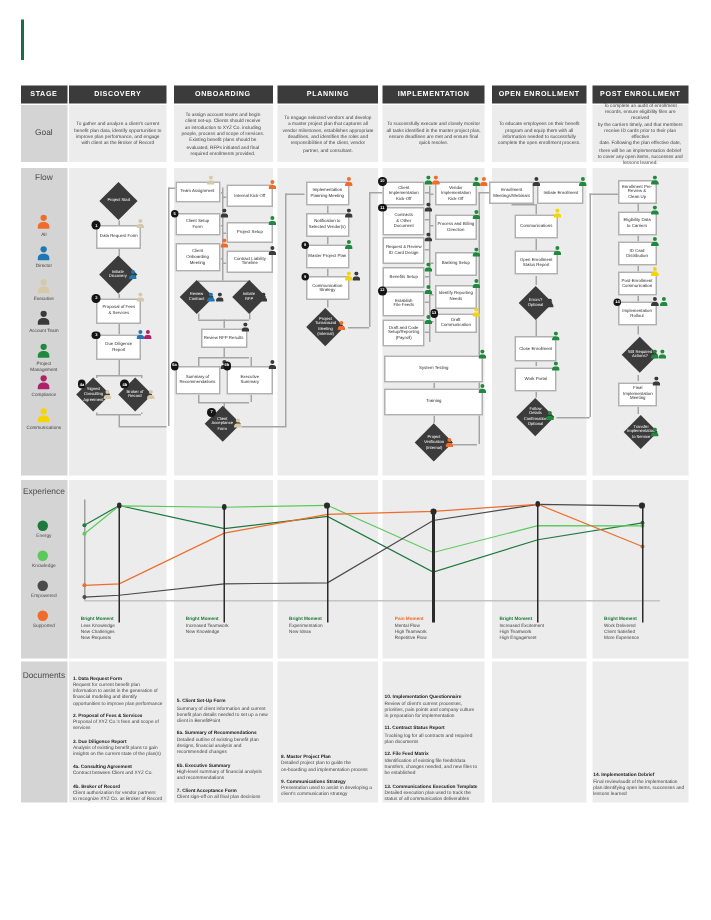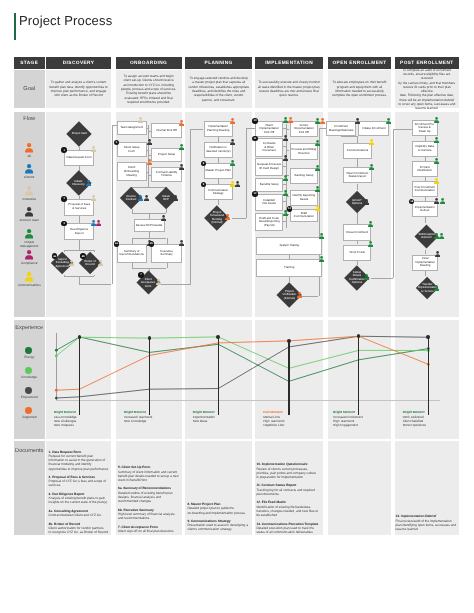--- a/index.html
+++ b/index.html
@@ -42,21 +42,20 @@
 
 .doc{position:absolute;font-size:3.2px;line-height:4.25px;color:#3f3f3f;white-space:pre-line;}
 .doc b{font-weight:700;color:#1c1c1c;}
 
 </style>
 </head>
 <body>
 
 <div id="page">
   <div class="title-bar"></div>
-  <div class="page-title">Project Process</div>
   <div class="tbl" id="tbl">
       <div class="hdr">
         <div class="cell" style="left:0px;width:30.5px">STAGE</div>
         <div class="cell" style="left:32px;width:65.1px">DISCOVERY</div>
         <div class="cell" style="left:101.5px;width:66.2px">ONBOARDING</div>
         <div class="cell" style="left:171.4px;width:66.5px">PLANNING</div>
         <div class="cell" style="left:241.3px;width:67.6px">IMPLEMENTATION</div>
         <div class="cell" style="left:313.9px;width:63.2px">OPEN ENROLLMENT</div>
         <div class="cell" style="left:381px;width:63.7px">POST ENROLLMENT</div>
       </div>

